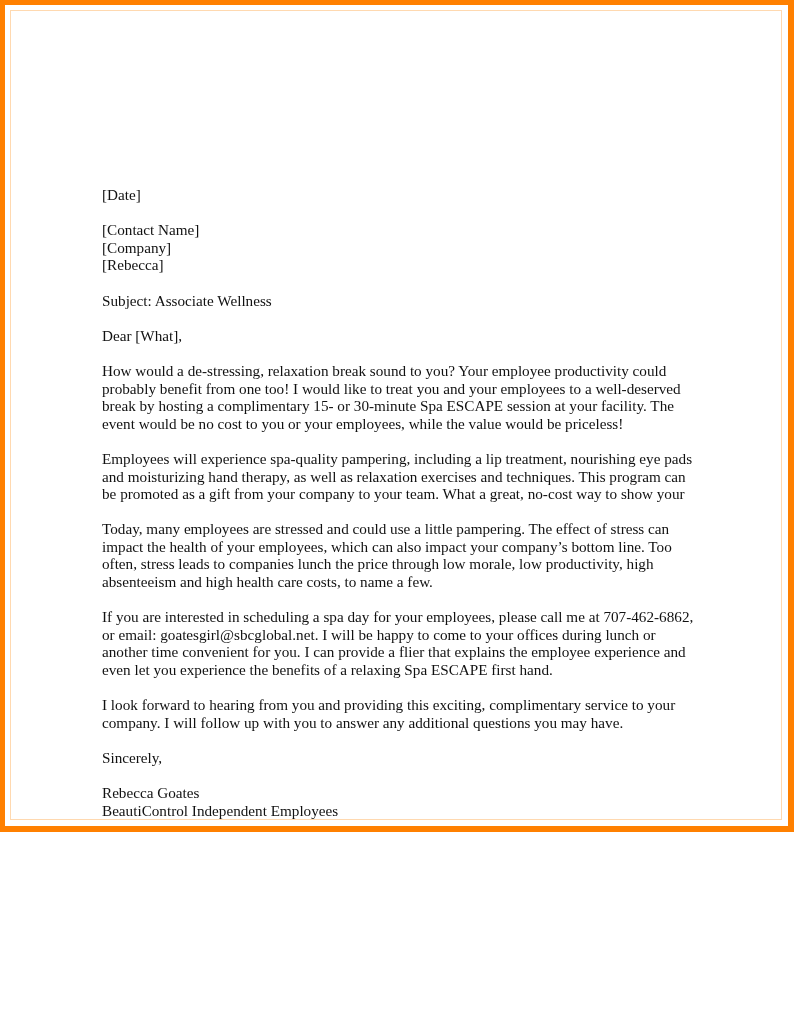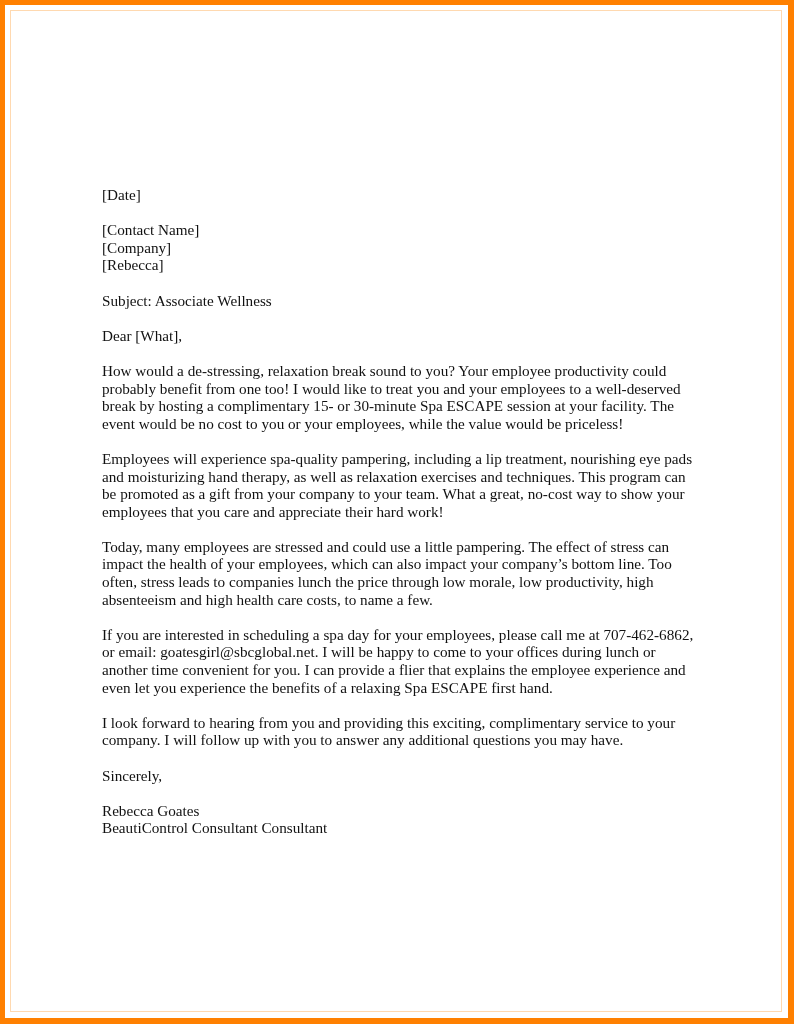--- a/index.html
+++ b/index.html
@@ -11,21 +11,21 @@
       width: 794px;
       height: 1024px;
       position: relative;
       overflow: hidden;
     }
     .page-frame {
       position: absolute;
       left: 0;
       top: 0;
       width: 794px;
-      height: 1024px;
+      height: 832px;
       box-sizing: border-box;
       border-top: 5px solid #FF8000;
       border-left: 5px solid #FF8000;
       border-right: 6px solid #FF8000;
       border-bottom: 6px solid #FF8000;
       background: #ffffff;
     }
     .inner-edge {
       position: absolute;
       left: 5px;
@@ -97,21 +97,20 @@
       <span class="line">break by hosting a complimentary 15- or 30-minute Spa ESCAPE session at your facility.  The</span>
       <span class="line">event would be no cost to you or your employees, while the value would be priceless!</span>
     </div>
 
     <div class="gap"></div>
 
     <div class="block">
       <span class="line">Employees will experience spa-quality pampering, including a lip treatment, nourishing eye pads</span>
       <span class="line">and moisturizing hand therapy, as well as relaxation exercises and techniques.  This program can</span>
       <span class="line">be promoted as a gift from your company to your team.  What a great, no-cost way to show your</span>
-      <span class="line">employees that you care and appreciate their hard work!</span>
     </div>
 
     <div class="gap"></div>
 
     <div class="block">
       <span class="line">Today, many employees are stressed and could use a little pampering. The effect of stress can</span>
       <span class="line">impact the health of your employees, which can also impact your company’s bottom line.  Too</span>
       <span class="line">often, stress leads to companies lunch the price through low morale, low productivity, high</span>
       <span class="line">absenteeism and high health care costs, to name a few.</span>
     </div>
@@ -135,17 +134,17 @@
     <div class="gap"></div>
 
     <div class="block">
       <span class="line">Sincerely,</span>
     </div>
 
     <div class="gap"></div>
 
     <div class="block">
       <span class="line">Rebecca Goates</span>
-      <span class="line">BeautiControl Consultant Consultant</span>
+      <span class="line">BeautiControl Independent Employees</span>
     </div>
 
   </div>
 </div>
 
 </body></html>

